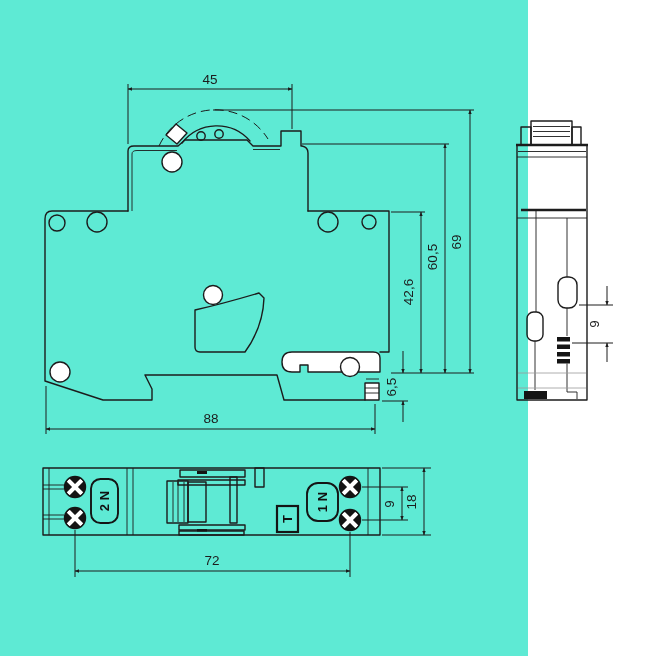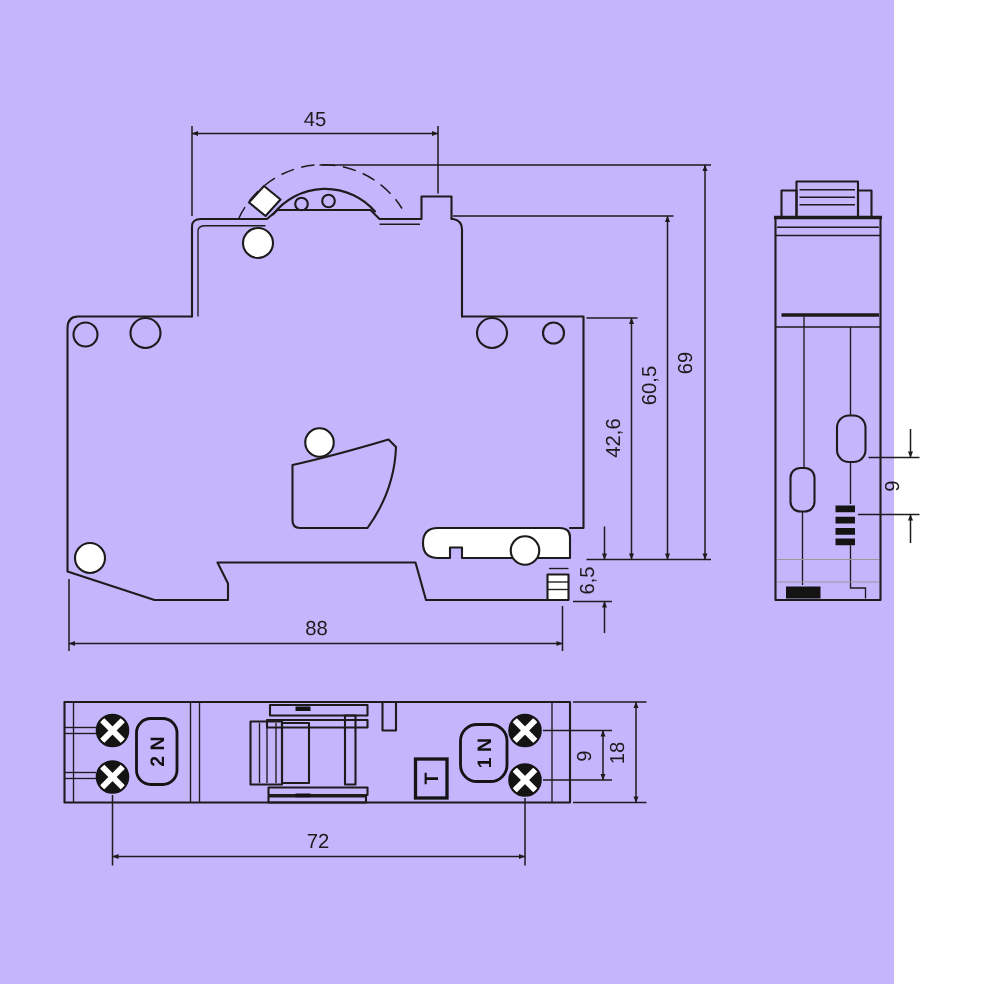--- a/index.html
+++ b/index.html
@@ -1,16 +1,16 @@
 <!DOCTYPE html>
 <html><head>
 <meta charset="utf-8">
 <style>
   html,body{margin:0;padding:0;background:#ffffff;}
-  .page{width:596px;height:656px;background:#c4b5fd;position:relative;font-family:"Liberation Sans",sans-serif;}
+  .page{width:528px;height:656px;background:#5eead4;position:relative;font-family:"Liberation Sans",sans-serif;}
   svg{display:block;}
   .ln{fill:none;stroke:#1c1c1c;stroke-width:1.4;stroke-linejoin:round;stroke-linecap:round;}
   .ln2{fill:none;stroke:#1c1c1c;stroke-width:2.4;stroke-linejoin:round;stroke-linecap:butt;}
   .thin{fill:none;stroke:#1c1c1c;stroke-width:0.9;}
   .gray{fill:none;stroke:#9a9a9a;stroke-width:0.8;}
   .dim{fill:none;stroke:#1c1c1c;stroke-width:1;}
   .dash{stroke-dasharray:9 5;}
   .wfill{fill:#ffffff;}
   .bfill{fill:#141414;stroke:none;}
   .dimtxt{font:13.5px "Liberation Sans","DejaVu Sans",sans-serif;fill:#1c1c1c;}

